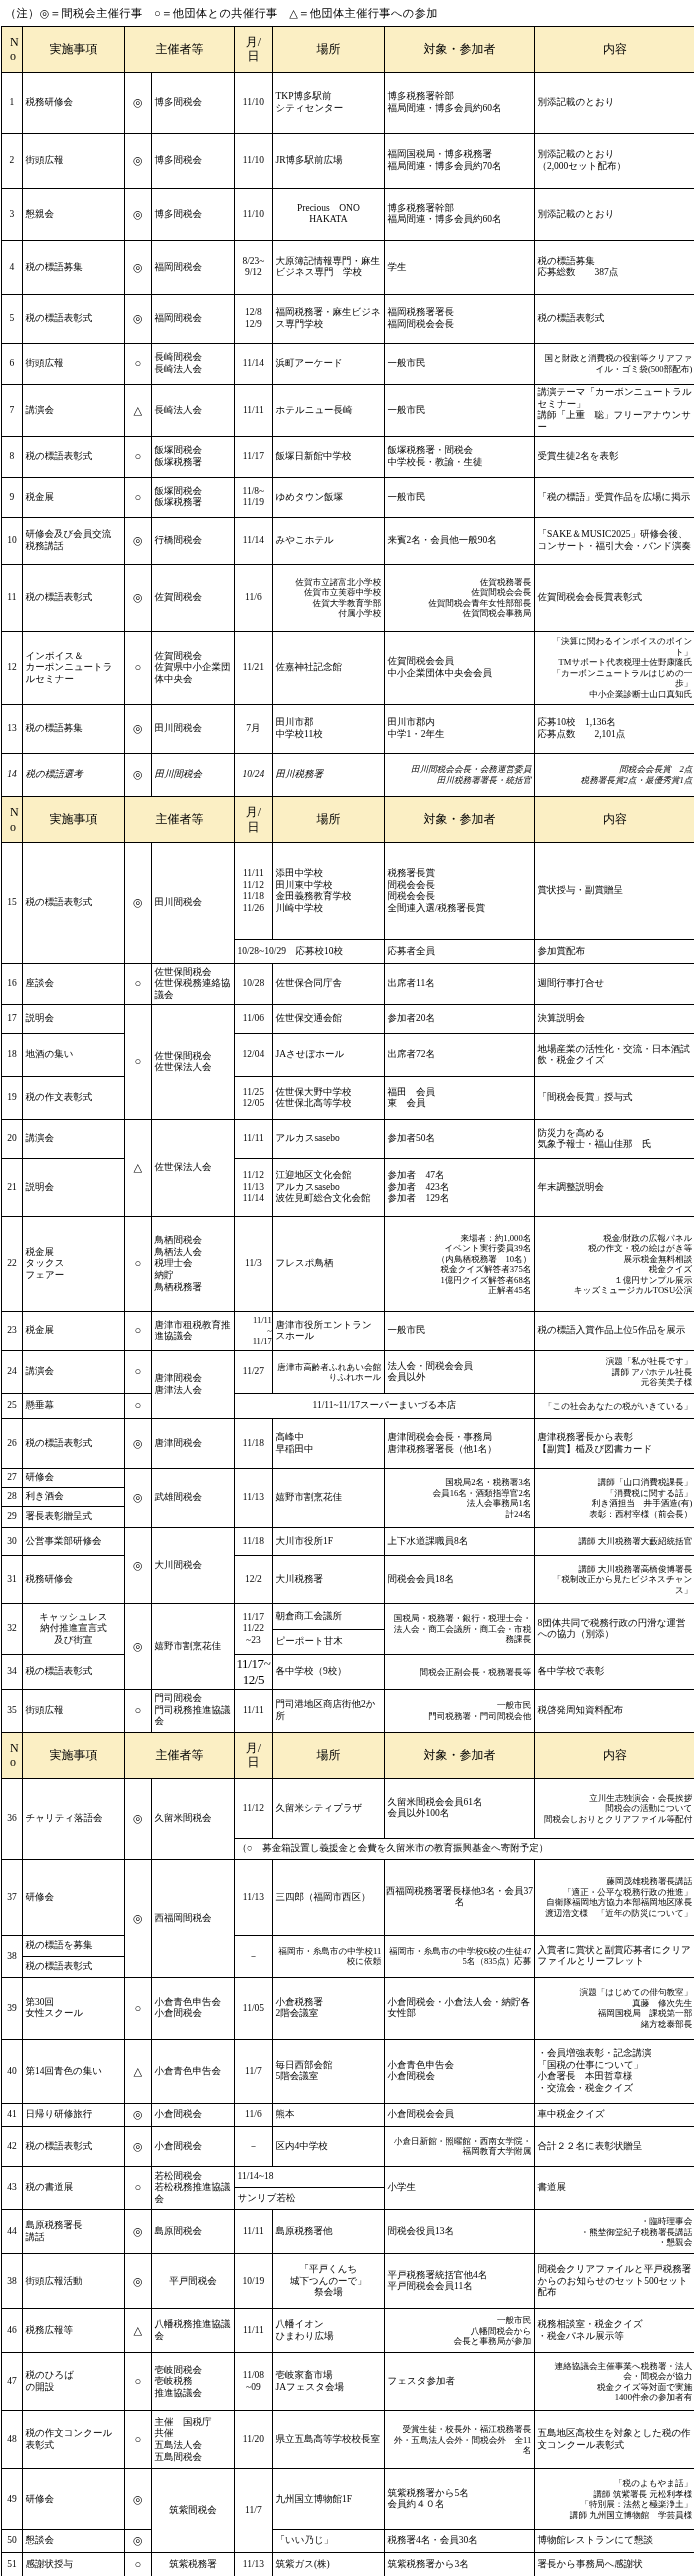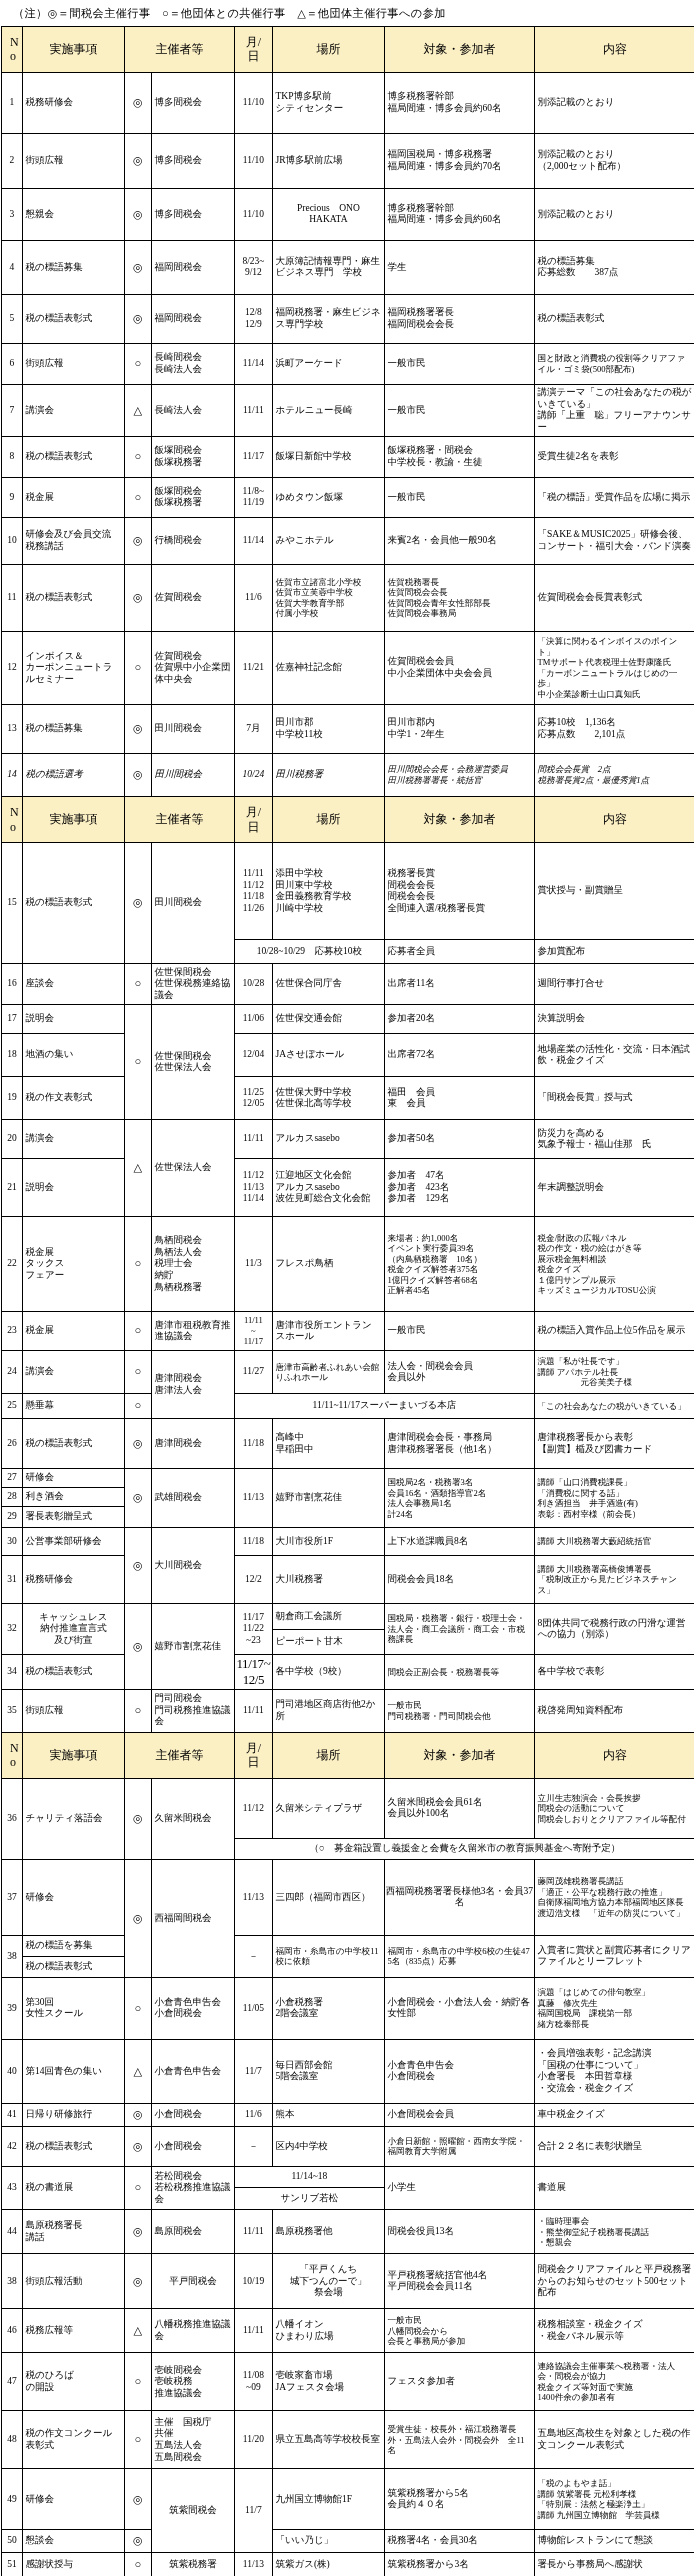--- a/index.html
+++ b/index.html
@@ -1,25 +1,25 @@
 <!DOCTYPE html>
 <html lang="ja" style="--hdr: #FBEFC4; --bd: #000000;font-size:14px"><head>
 <meta charset="utf-8">
 <style>
   :root{ --hdr:#FBEFC4; --bd:#000; }
   html,body{margin:0;padding:0;background:#fff;}
   body{font-family:"Liberation Serif","DejaVu Serif",serif;color:#000;}
   .page{width:694px;box-sizing:border-box;padding:1.7px 0.9px;}
-  .note{font-size:11.2px;height:24px;display:flex;align-items:center;padding-left:12px;letter-spacing:0.4px;}
+  .note{font-size:11.2px;height:24px;display:flex;align-items:center;padding-left:4px;letter-spacing:0.4px;}
   table{border-collapse:collapse;table-layout:fixed;width:692px;}
   td{border:0.9px solid var(--bd);font-size:9.5px;line-height:1.22;padding:0.9px 2.6px;
      vertical-align:middle;white-space:pre-line;overflow:hidden;word-break:break-all;}
   td.c{text-align:center;padding:0.9px 0;}
-  td.l{text-align:center;padding:0.9px 2.6px;}
-  td.sm{font-size:8.6px;}
+  td.l{text-align:left;padding:0.9px 2.6px;}
+  td.sm{font-size:8.6px;text-align:right;}
   td.tiny{font-size:13px;letter-spacing:-0.4px;}
   td.dt{border-top:0.9px dotted var(--bd);}
   td.hdr{background:var(--hdr);text-align:center;font-size:12px;padding:8px;}
   td.sym{font-size:11.2px;}
 </style>
 </head>
 <body>
 
 <div class="page">
   <div class="note">（注）◎＝間税会主催行事　○＝他団体との共催行事　△＝他団体主催行事への参加</div>
@@ -116,21 +116,21 @@
           <td class="sm">国と財政と消費税の役割等クリアファイル・ゴミ袋(500部配布)</td>
         </tr>
         <tr style="height: 52px;">
           <td class="c">7</td>
           <td class="">講演会</td>
           <td class="c sym">△</td>
           <td class="">長崎法人会</td>
           <td class="c">11/11</td>
           <td class="">ホテルニュー長崎</td>
           <td class="">一般市民</td>
-          <td class="">講演テーマ「この社会あなたの税がいきている」
+          <td class="">講演テーマ「カーボンニュートラルセミナー」
 講師「上重　聡」フリーアナウンサー</td>
         </tr>
         <tr style="height: 41px;">
           <td class="c">8</td>
           <td class="">税の標語表彰式</td>
           <td class="c sym">○</td>
           <td class="">飯塚間税会
 飯塚税務署</td>
           <td class="c">11/17</td>
           <td class="">飯塚日新館中学校</td>

